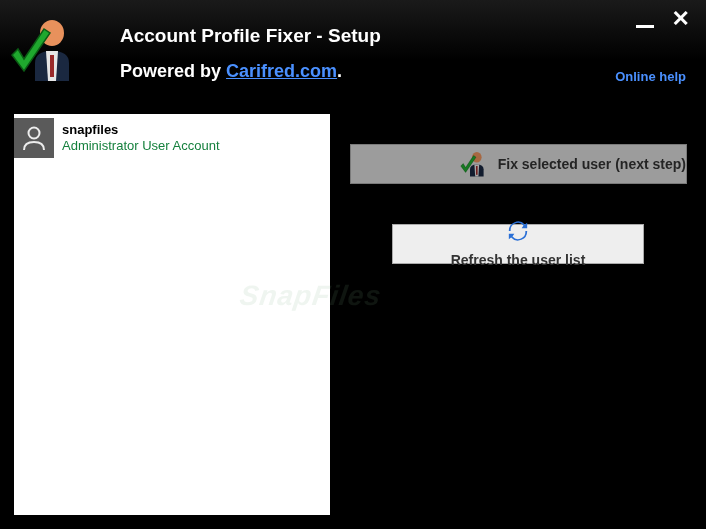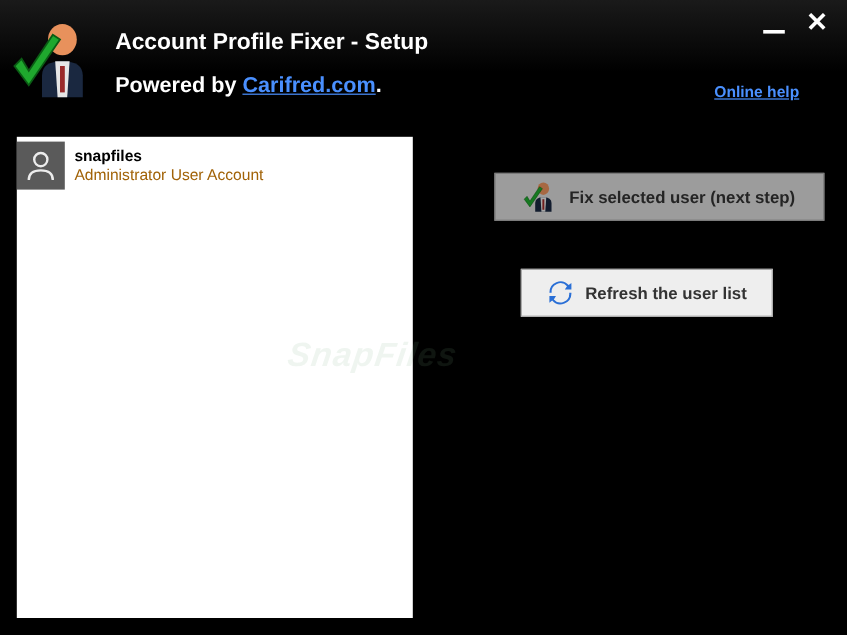--- a/index.html
+++ b/index.html
@@ -11,20 +11,21 @@
       overflow: hidden;
       position: relative;
     }
     .header {
       height: 100px;
       background: linear-gradient(to bottom, #1a1a1a 0%, #000 60%);
       display: flex;
       align-items: center;
       padding: 10px 20px 10px 10px;
       position: relative;
+      gap: 24px;
     }
     .app-logo {
       width: 70px;
       height: 70px;
       margin-right: 16px;
       flex-shrink: 0;
       position: relative;
     }
     .app-logo svg { display: block; }
     .header-text {
@@ -40,26 +41,25 @@
     .powered {
       font-size: 18px;
       font-weight: bold;
     }
     .powered a {
       color: #4a90ff;
       text-decoration: underline;
     }
     .online-help {
       position: absolute;
-      right: 40px;
+      right: 20px;
       bottom: 16px;
       color: #4a90ff;
       font-size: 13px;
       font-weight: bold;
-      text-decoration: underline;
       cursor: pointer;
     }
     .window-controls {
       position: absolute;
       top: 8px;
       right: 16px;
       display: flex;
       gap: 18px;
       align-items: center;
     }
@@ -108,21 +108,21 @@
     .user-text {
       line-height: 1.25;
     }
     .user-name {
       font-size: 13px;
       font-weight: bold;
       color: #000;
     }
     .user-role {
       font-size: 13px;
-      color: #a16207;
+      color: #15803d;
     }
     .right-panel {
       flex: 1;
       color: #fff;
       display: flex;
       flex-direction: column;
       padding-top: 30px;
     }
     .instructions {
       font-size: 13.5px;
@@ -138,31 +138,33 @@
       gap: 10px;
       height: 40px;
       background: #d8d8d8;
       border: 1px solid #aaa;
       cursor: pointer;
       font-size: 14px;
       font-weight: bold;
       color: #333;
     }
     .btn-fix {
-      width: 275px;
+      width: 337px;
       margin-left: auto;
       margin-right: 5px;
       margin-bottom: 40px;
       opacity: 0.72;
+      justify-content: flex-end;
     }
     .btn-refresh {
-      width: 210px;
+      width: 252px;
       margin-left: auto;
       margin-right: 48px;
       background: #eee;
+      flex-direction: column;
     }
     .btn svg { flex-shrink: 0; }
     .watermark {
       position: absolute;
       left: 240px;
       top: 280px;
       font-size: 28px;
       font-weight: bold;
       color: rgba(120,170,130,0.12);
       letter-spacing: 1px;

